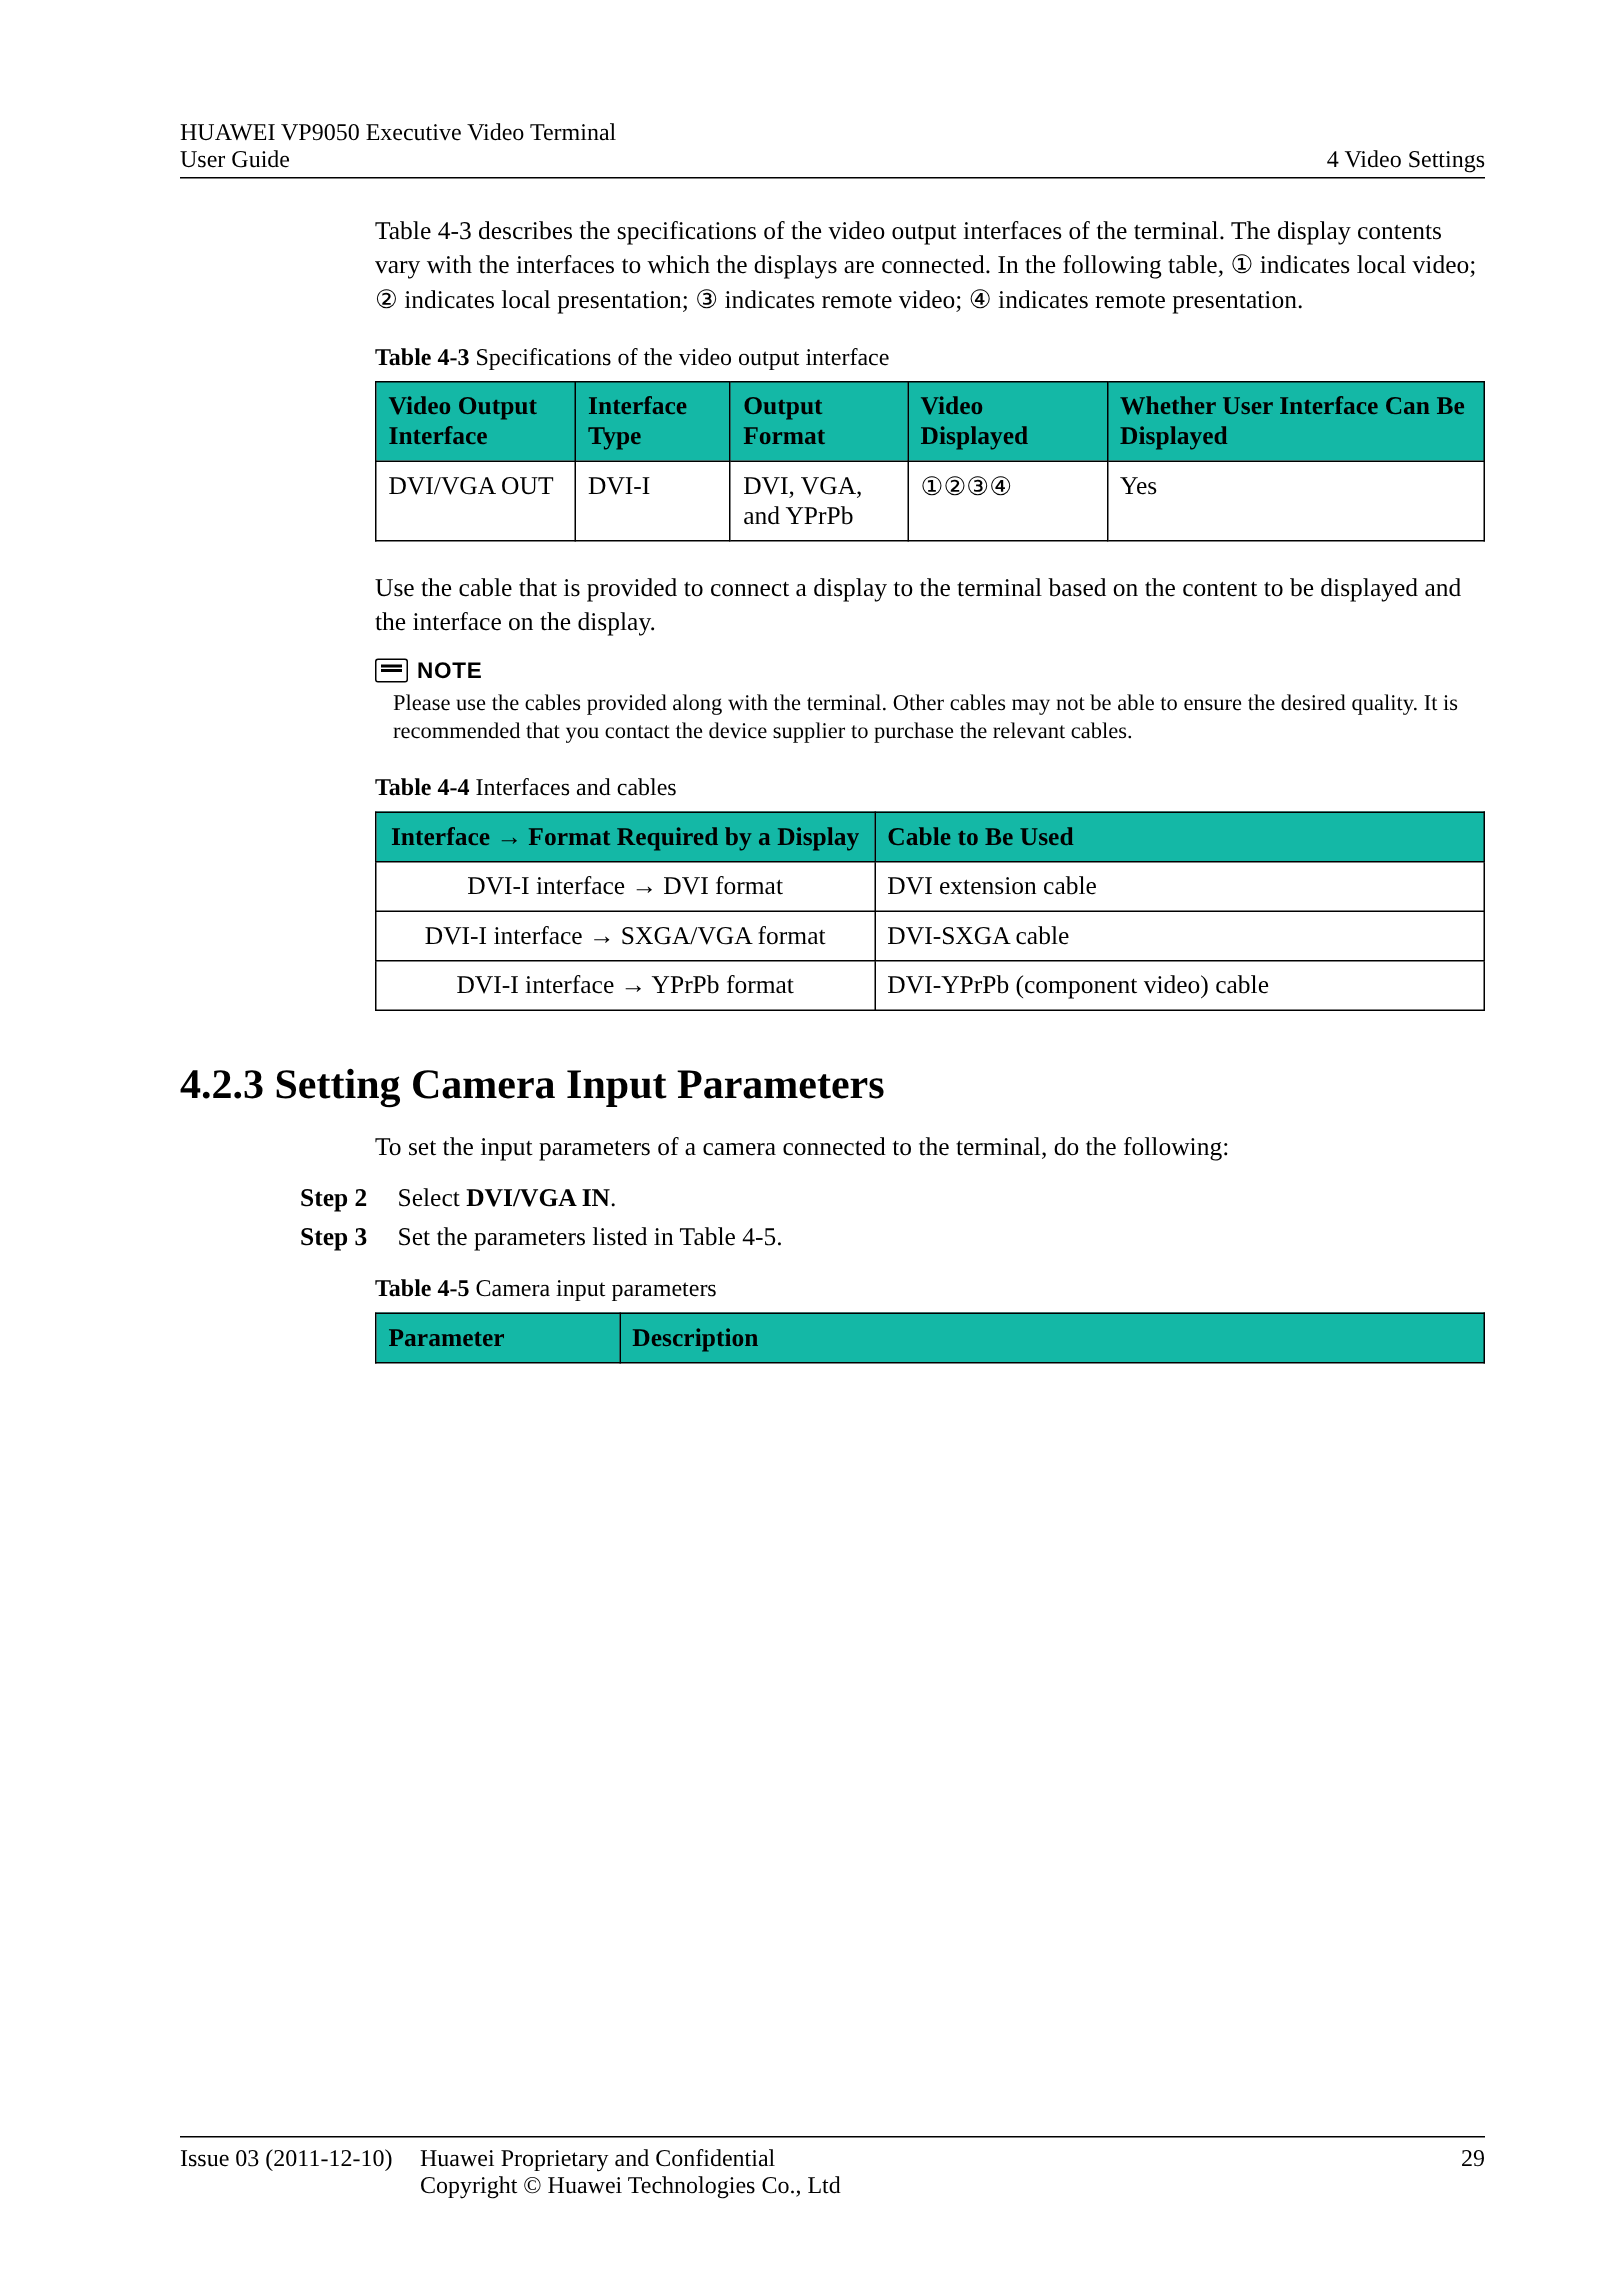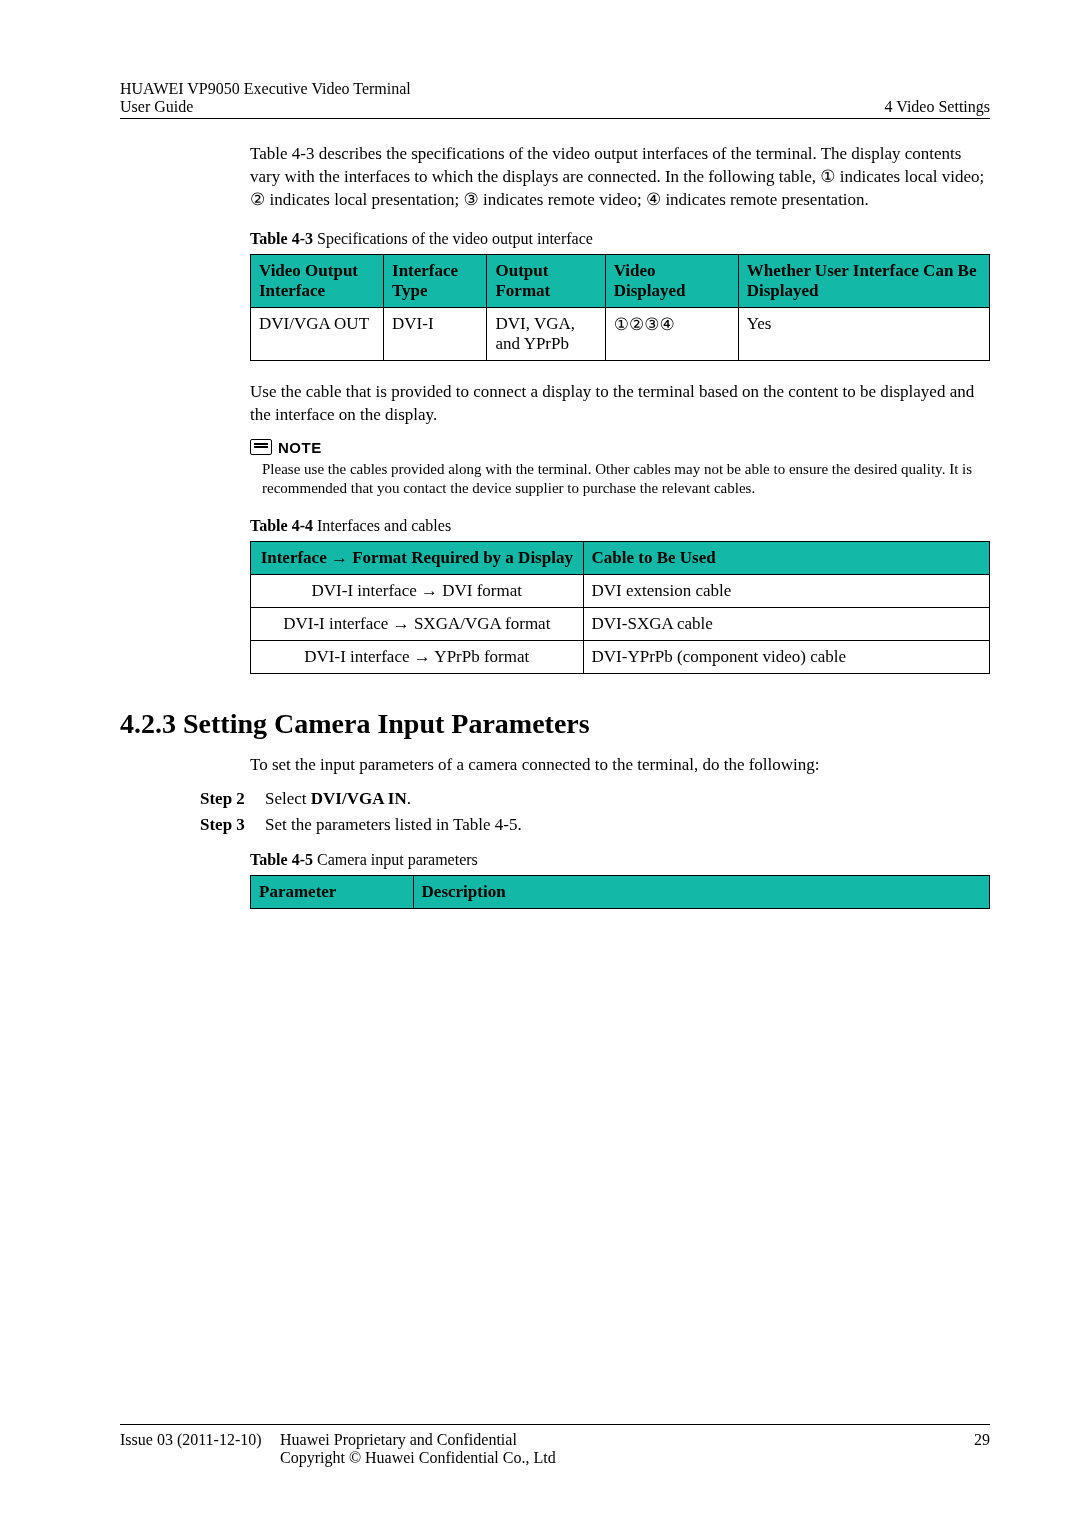--- a/index.html
+++ b/index.html
@@ -255,18 +255,18 @@
       </table>
 
   </div>
 
   <div class="ftr-wrap">
     <div class="ftr-rule"></div>
     <div class="ftr">
       <div class="ftr-left">Issue 03 (2011-12-10)</div>
       <div class="ftr-center">
         <div>Huawei Proprietary and Confidential</div>
-        <div>Copyright © Huawei Confidential Co., Ltd</div>
+        <div>Copyright © Huawei Technologies Co., Ltd</div>
       </div>
       <div class="ftr-right">29</div>
     </div>
   </div>
 </div>
 
 </body></html>

